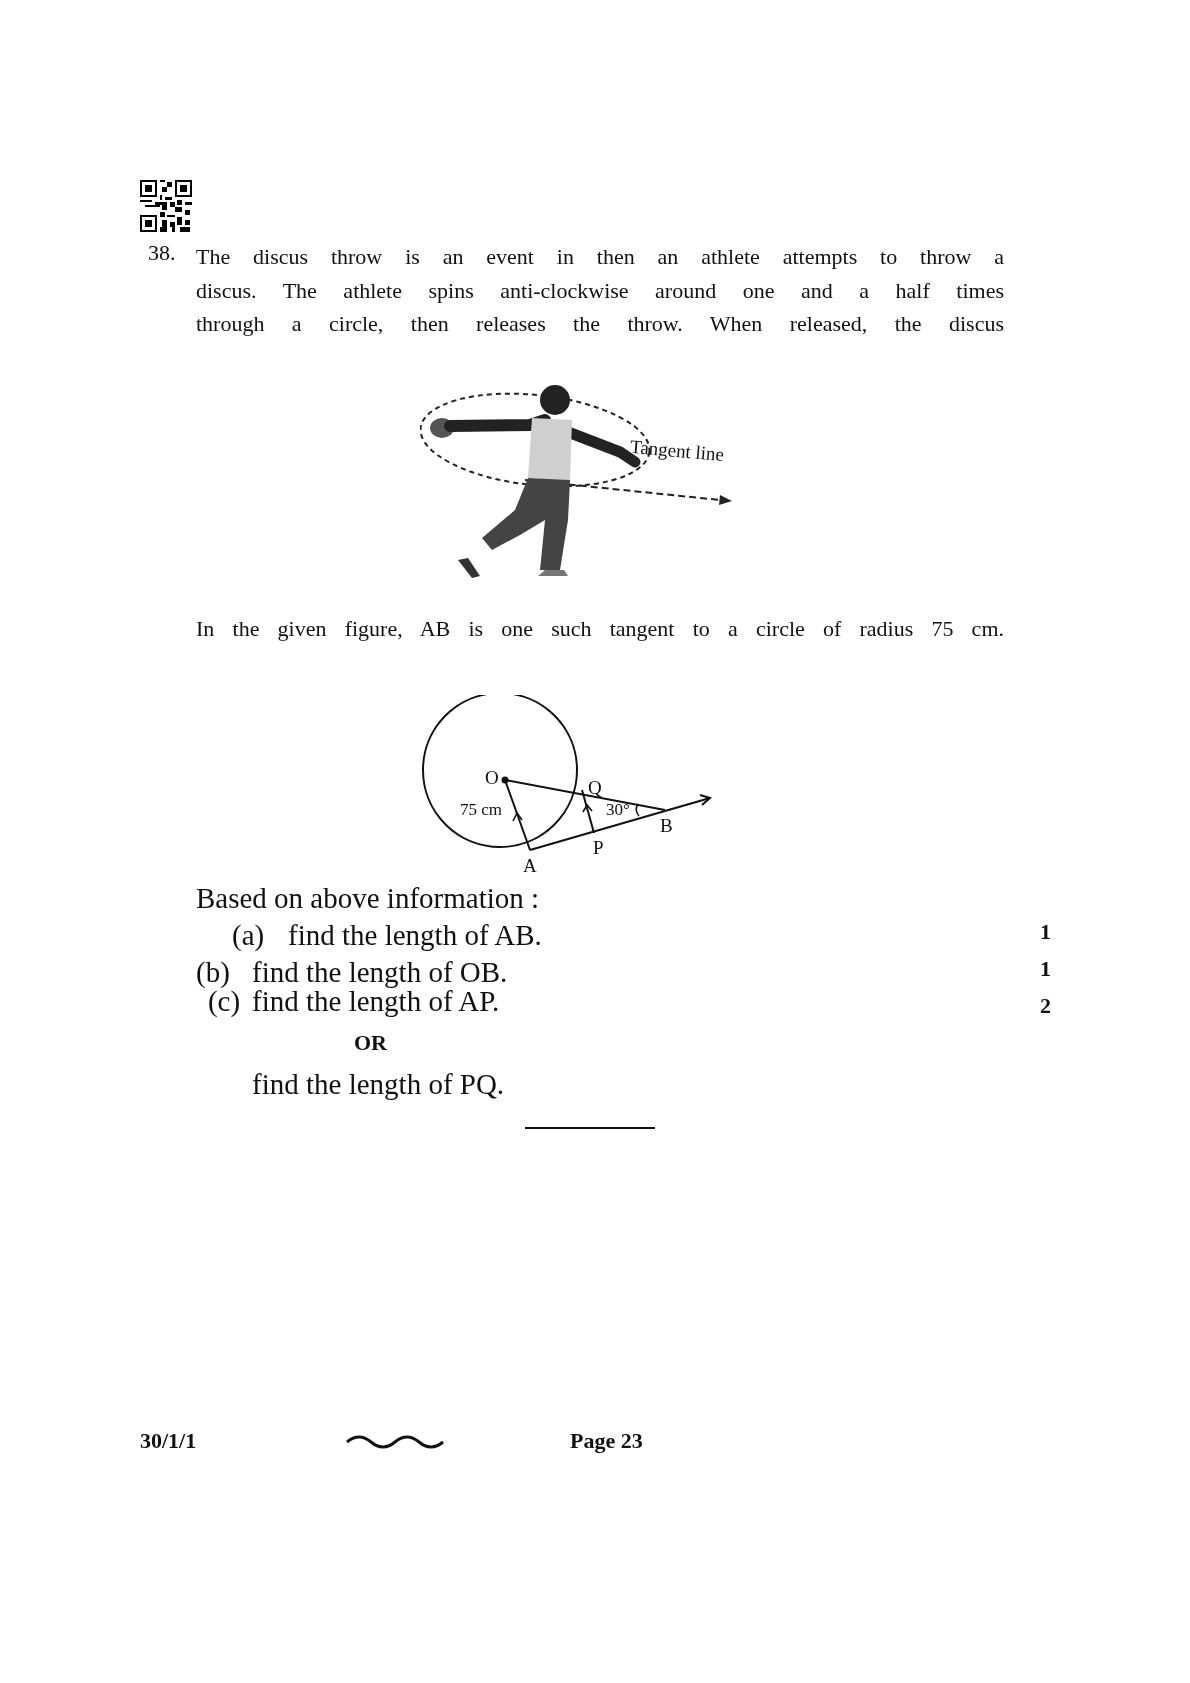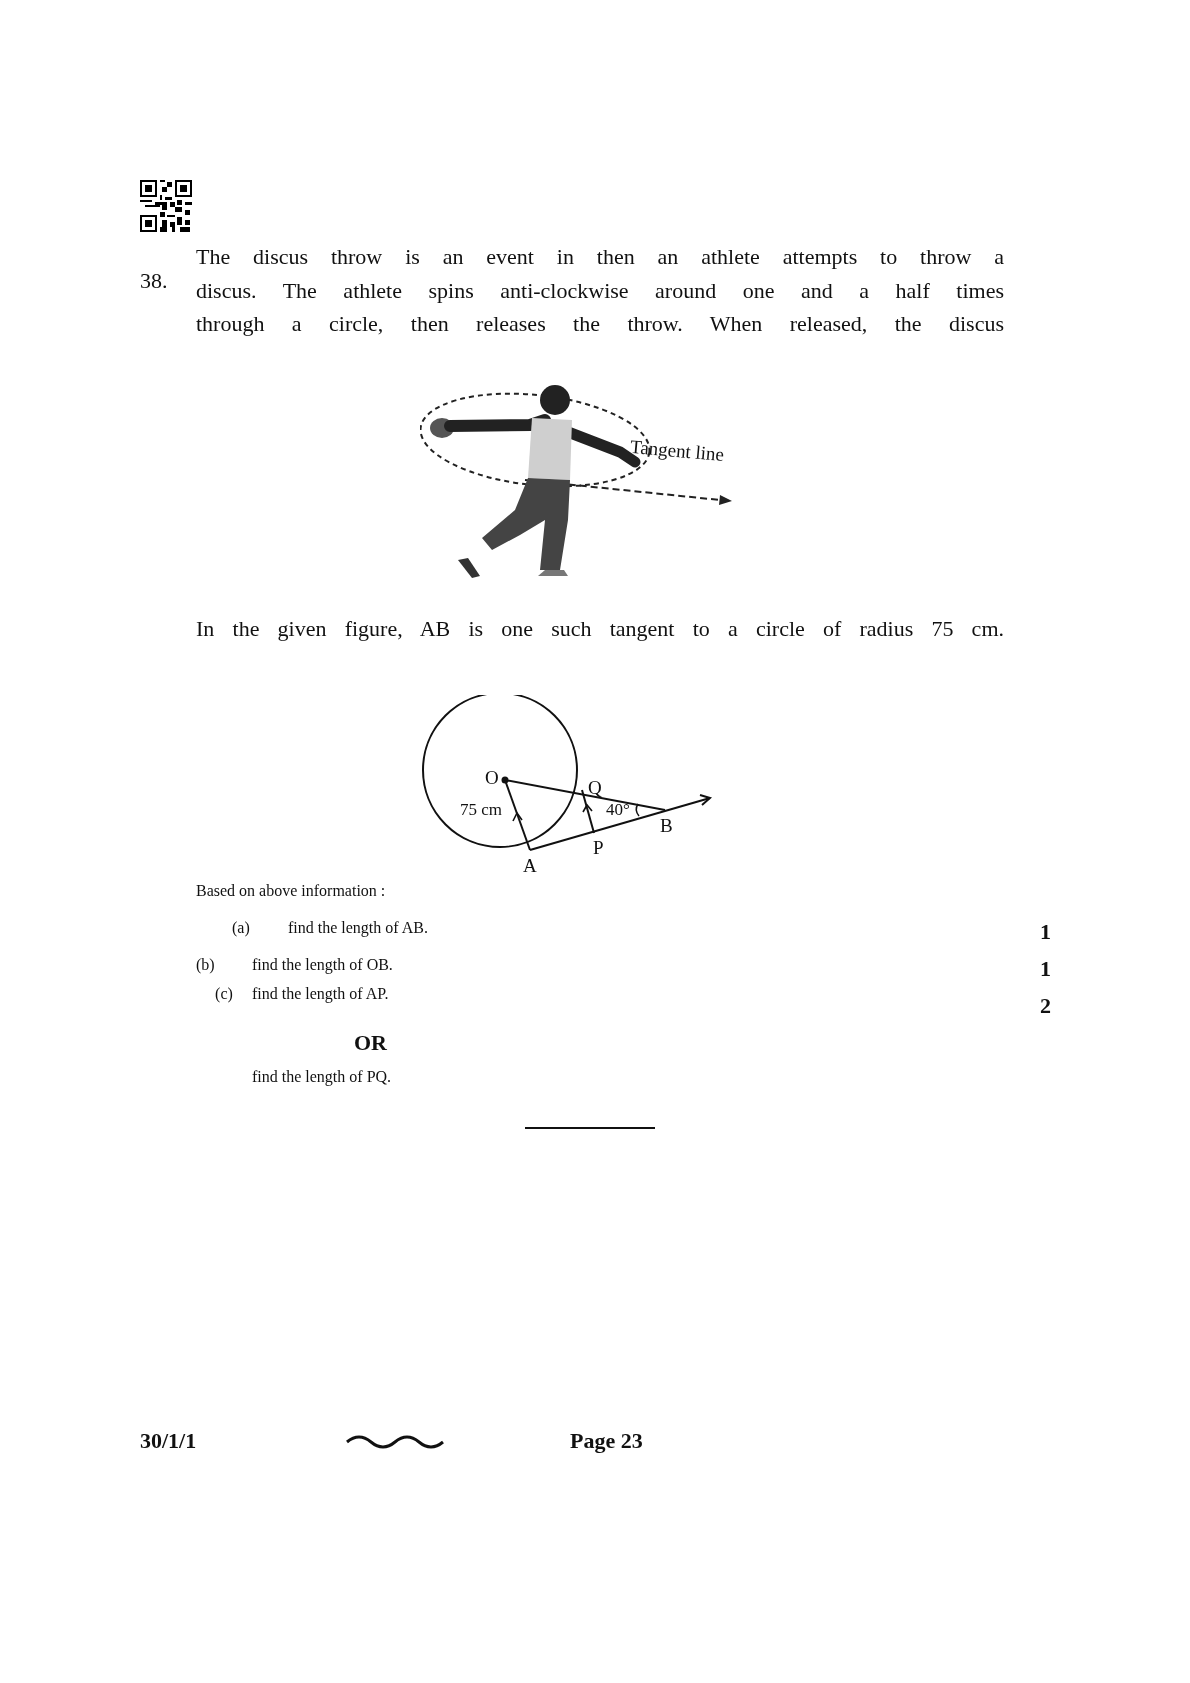--- a/index.html
+++ b/index.html
@@ -1,26 +1,26 @@
 <!DOCTYPE html>
 <html><head>
 <meta charset="utf-8">
 <style>
   html, body { margin: 0; padding: 0; background: #ffffff; }
   body { width: 1190px; height: 1683px; position: relative; overflow: hidden;
          font-family: "Liberation Serif", "DejaVu Serif", serif; color: #111; }
   .abs { position: absolute; }
   .qr { left: 140px; top: 180px; width: 52px; height: 52px; }
-  .qnum { left: 140px; top: 240px; font-size: 22px; margin-top: 28px; }
+  .qnum { left: 148px; top: 240px; font-size: 22px; }
   .para { left: 196px; width: 808px; font-size: 22px; line-height: 33.5px; text-align: justify; }
   .para .line { display: block; text-align-last: justify; }
   .para .line.last { text-align-last: left; }
   .fig1 { left: 420px; top: 380px; width: 340px; height: 225px; }
   .fig2 { left: 420px; top: 695px; width: 310px; height: 185px; }
-  .sub { left: 196px; font-size: 16px; }
+  .sub { left: 196px; font-size: 29px; }
   .sublabel { display: inline-block; width: 56px; }
   .marks { left: 1040px; font-size: 22px; font-weight: bold; }
   .or { left: 340px; font-size: 22px; font-weight: bold; margin-left: 14px; }
   .sep { left: 525px; top: 1127px; width: 130px; height: 2px; background: #111; }
   .footer { top: 1428px; font-size: 22px; font-weight: bold; }
 </style>
 </head>
 <body>
 
 <div class="abs qr">
@@ -115,21 +115,21 @@
     <line x1="162" y1="95" x2="174" y2="138" stroke="#111" stroke-width="2"></line>
 
     <polyline points="93,126 97,118 102,125" fill="none" stroke="#111" stroke-width="1.6"></polyline>
     <polyline points="163,117 167,110 172,116" fill="none" stroke="#111" stroke-width="1.6"></polyline>
 
     <path d="M 218 109 Q 214 115 219 121" fill="none" stroke="#111" stroke-width="1.5"></path>
   </svg>
   <span class="abs" style="left:65px; top:72px; font-size:19px;">O</span>
   <span class="abs" style="left:168px; top:82px; font-size:19px;">Q</span>
   <span class="abs" style="left:40px; top:105px; font-size:17px;">75 cm</span>
-  <span class="abs" style="left:186px; top:105px; font-size:17px;">40°</span>
+  <span class="abs" style="left:186px; top:105px; font-size:17px;">30°</span>
   <span class="abs" style="left:240px; top:120px; font-size:19px;">B</span>
   <span class="abs" style="left:173px; top:142px; font-size:19px;">P</span>
   <span class="abs" style="left:103px; top:160px; font-size:19px;">A</span>
 </div>
 
 <div class="abs sub" style="top:882px;">Based on above information :</div>
 
 <div class="abs sub" style="top:919px;margin-left:36px;">
   <span class="sublabel">(a)</span><span>find the length of AB.</span>
 </div>

